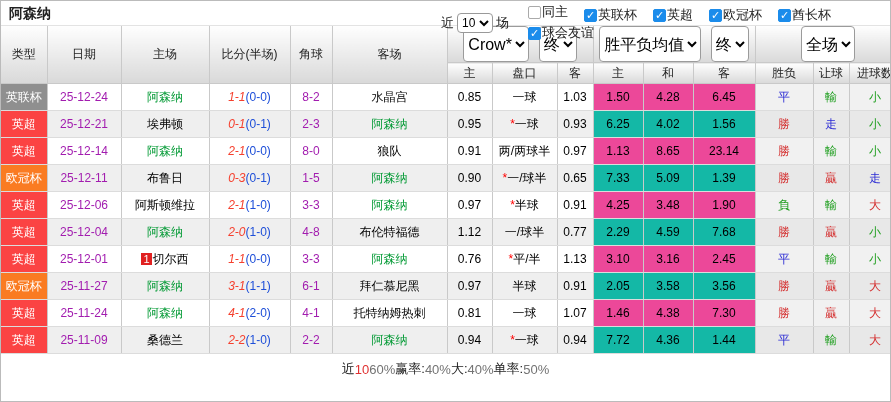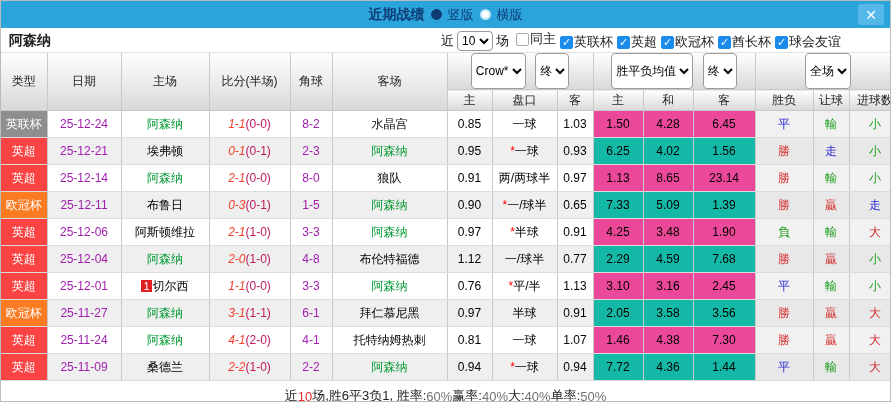--- a/index.html
+++ b/index.html
@@ -16,70 +16,62 @@
   .closebtn { position:absolute; right:6px; top:3px; width:26px; height:21px; background:#55B8E8; color:#fff; font-weight:bold; font-size:14px; display:flex; align-items:center; justify-content:center; cursor:pointer; border-radius:2px; }
 
   
   .filterbar { position:relative; height:25px; background:#fff; border-bottom:1px solid #E3E3E3; font-size:13px; }
   .teamname { position:absolute; left:8px; top:4px; font-size:14px; font-weight:bold; color:#222; }
   .filters { position:absolute; left:440px; top:2px; display:flex; align-items:center; gap:3px; color:#222; }
   .filters select { font-size:12px; height:20px; border:1px solid #999; border-radius:4px; background:#fff; }
   .cb { width:13px; height:13px; display:inline-flex; align-items:center; justify-content:center; font-size:11px; line-height:1; border-radius:2px; margin-right:1px; }
   .cb.on { background:#1B8CEB; color:#fff; border:1px solid #1B8CEB; }
   .cb.off { background:#fff; color:#fff; border:1px solid #AAA; }
-  .cbitem { display:inline-flex; align-items:center; margin-left:4px; }
+  .cbitem { display:inline-flex; align-items:center; margin-left:16px; }
 
   
   table { border-collapse:collapse; table-layout:fixed; width:900px; font-size:12px; }
   th, td { border-right:1px solid #C9C9C9; border-bottom:1px solid #DCDCDC; text-align:center; overflow:hidden; white-space:nowrap; }
   thead th { background:linear-gradient(#FEFEFE,#D9D9D9); font-weight:normal; color:#222; border-bottom:1px solid #C9C9C9; }
   thead tr.ddrow th { height:24px; }
   thead tr.subrow th { height:21px; }
-  thead select { font-size:12px; height:36px; border:1px solid #9B9B9B; border-radius:4px; background:#fff; margin:0 3px; }
+  thead select { font-size:16px; height:36px; border:1px solid #9B9B9B; border-radius:4px; background:#fff; margin:0 3px; }
   tbody tr { height:27px; }
   tbody tr.odd td { background:#FFFFFF; }
   tbody tr.even td { background:#EFEFEF; }
   tbody tr.odd td.c-blue { background:#ec4899; }
   tbody tr.even td.c-blue { background:#14b8a6; }
   tbody tr.odd td.c-gray { background:#F1F1F1; }
   tbody tr.even td.c-gray { background:#E8E8E8; }
   td.ctype { color:#fff; }
   tbody tr td.t-red { background:#FB4343; }
   tbody tr td.t-orange { background:#FA7B22; }
   tbody tr td.t-gray { background:#8F8F8F; }
   .cdate { color:#a21caf; }
   .tm { color:#000000; }
   .tm.green { color:#009933; }
   .badge { display:inline-block; background:#E02020; color:#fff; padding:0 2px; margin-right:1px; font-size:11px; }
   .score-main { color:#F5402E;font-style:italic; }
-  .score-half { color:#be185d; }
+  .score-half { color:#1d4ed8; }
   .star { color:#F00; }
   .r-red { color:#D42E2E; }
   .r-blue { color:#2A2AD4; }
   .r-green { color:#1E9E1E; }
 
   
   .summary { height:30px; display:flex; align-items:center; justify-content:center; font-size:13px; }
   .s-dark { color:#222; }
   .s-red { color:#E03030; }
   .s-blue { color:#737373; }
 </style>
 </head>
 <body>
 
 <div id="app">
 
-  <div class="titlebar">
-    <span class="ttl">近期战绩</span>
-    <span class="radio sel"></span>
-    <span class="radio-lab">竖版</span>
-    <span class="radio unsel"></span>
-    <span class="radio-lab">横版</span>
-    <span class="closebtn">✕</span>
-  </div>
 
   <div class="filterbar">
     <span class="teamname">阿森纳</span>
     <div class="filters">
       <span>近</span>
       <select>
         <option>10</option>
       </select>
       <span>场</span>
       <span id="filter-checks"><span class="cbitem">
@@ -324,21 +316,20 @@
           <td class="c-gray r-blue">平</td>
           <td class="c-gray r-green">輸</td>
           <td class="c-gray r-red">大</td>
         </tr>
       </tbody>
   </table>
 
   <div class="summary" id="summary">
       <span class="s-dark">近</span>
       <span class="s-red">10</span>
-      <span class="s-dark">场,胜6平3负1, 胜率:</span>
       <span class="s-blue">60%</span>
       <span class="s-dark"> 赢率:</span>
       <span class="s-blue">40%</span>
       <span class="s-dark"> 大:</span>
       <span class="s-blue">40%</span>
       <span class="s-dark"> 单率:</span>
       <span class="s-blue">50%</span>
     </div>
 
 </div>

